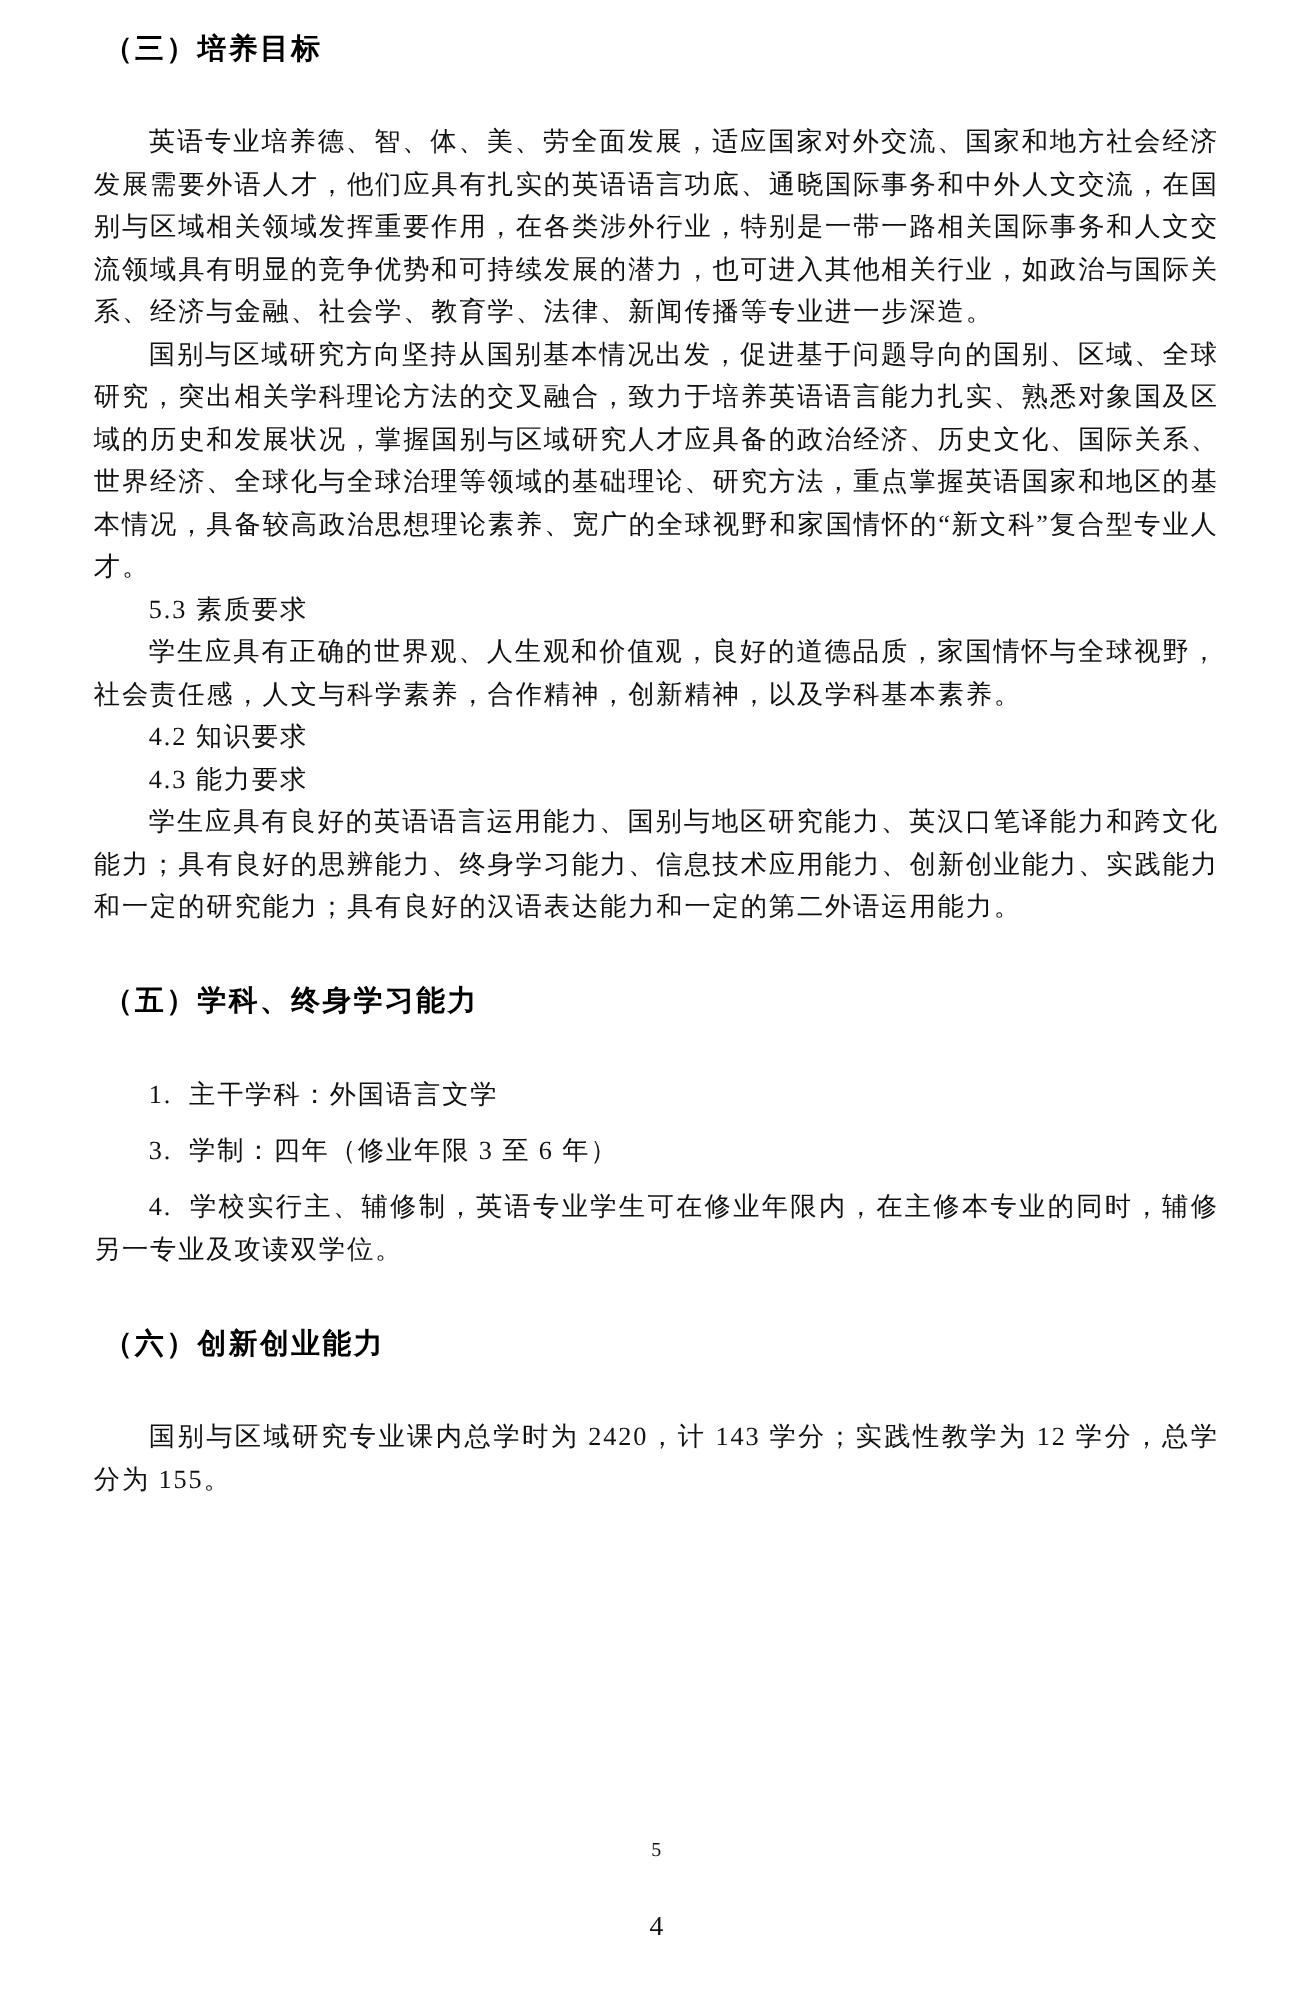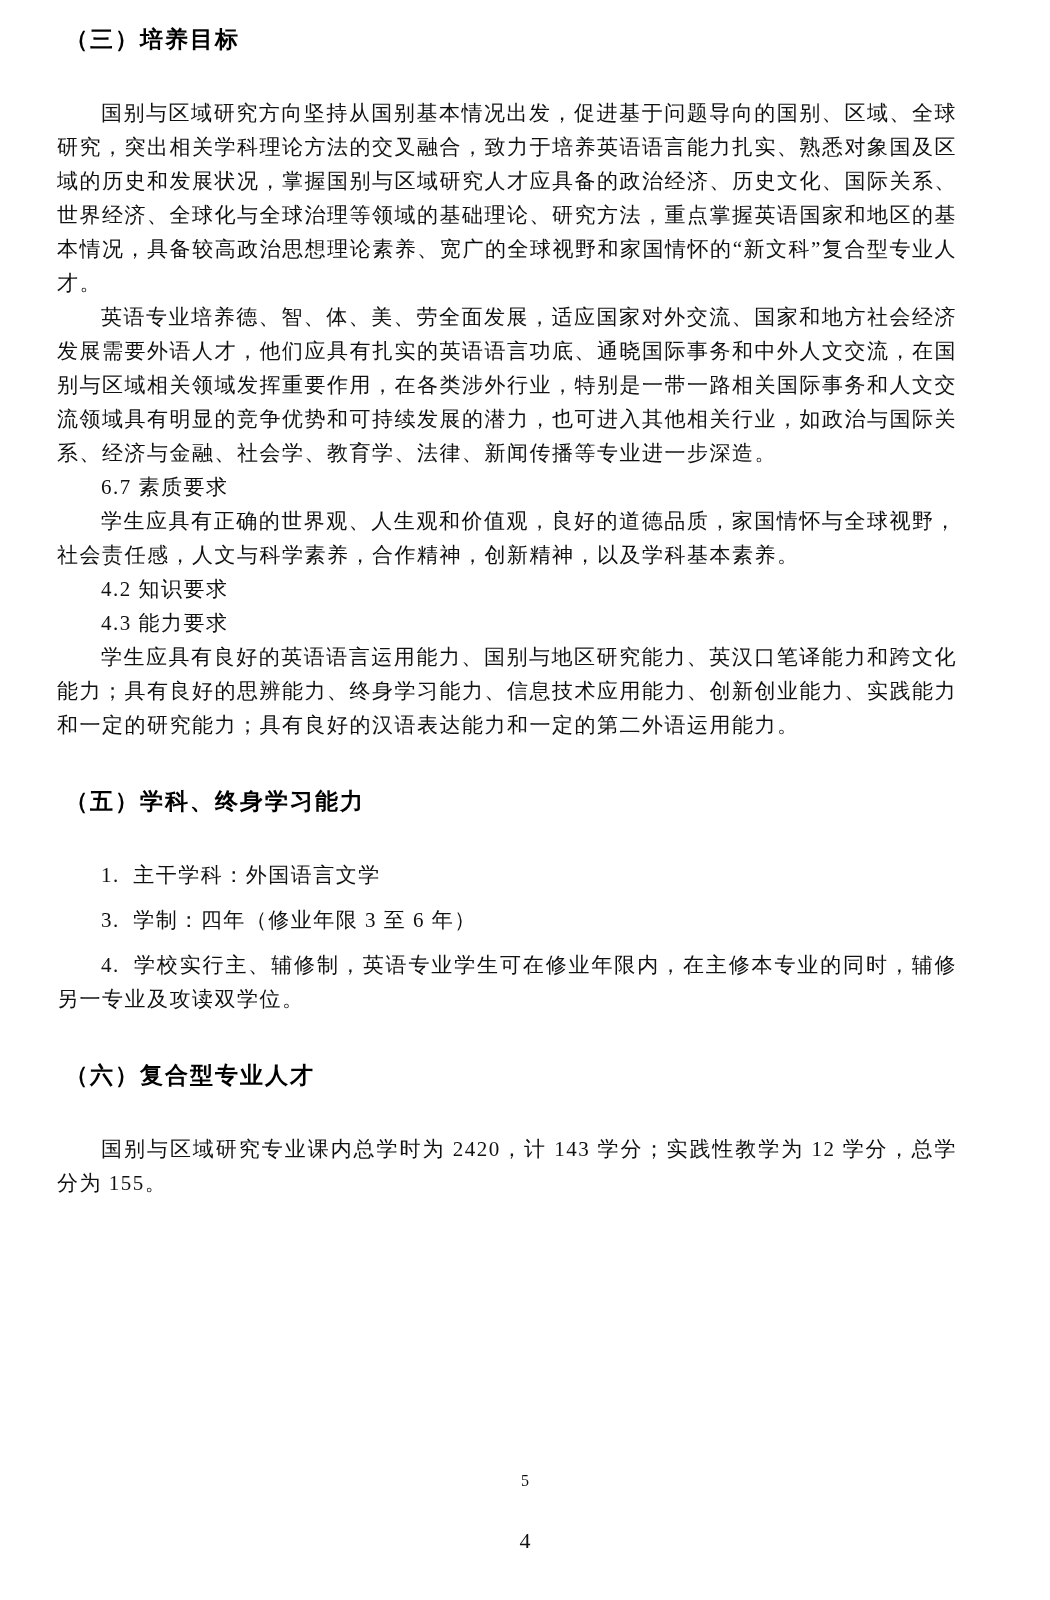--- a/index.html
+++ b/index.html
@@ -11,21 +11,21 @@
     position: relative;
     width: 1050px;
     height: 1600px;
     background: #ffffff;
     color: #000000;
     overflow: hidden;
     font-family: "Liberation Serif", "DejaVu Serif", serif;
   }
   .content {
     position: absolute;
-    left: 57px;
+    left: 75px;
     top: 24px;
     width: 900px;
   }
   h2.sec-heading {
     font-family: "DejaVu Sans", "Liberation Sans", sans-serif;
     font-weight: bold;
     font-size: 23px;
     letter-spacing: 2px;
     color: #000000;
     margin: 44px 0 42px 8px;
@@ -84,36 +84,36 @@
     color: #111111;
   }
 </style>
 </head>
 <body>
 
 <div class="page">
   <div class="content">
 
     <h2 class="sec-heading first">（三）培养目标</h2>
+    <p class="body indent">英语专业培养德、智、体、美、劳全面发展，适应国家对外交流、国家和地方社会经济发展需要外语人才，他们应具有扎实的英语语言功底、通晓国际事务和中外人文交流，在国别与区域相关领域发挥重要作用，在各类涉外行业，特别是一带一路相关国际事务和人文交流领域具有明显的竞争优势和可持续发展的潜力，也可进入其他相关行业，如政治与国际关系、经济与金融、社会学、教育学、法律、新闻传播等专业进一步深造。</p>
     <p class="body indent">国别与区域研究方向坚持从国别基本情况出发，促进基于问题导向的国别、区域、全球研究，突出相关学科理论方法的交叉融合，致力于培养英语语言能力扎实、熟悉对象国及区域的历史和发展状况，掌握国别与区域研究人才应具备的政治经济、历史文化、国际关系、世界经济、全球化与全球治理等领域的基础理论、研究方法，重点掌握英语国家和地区的基本情况，具备较高政治思想理论素养、宽广的全球视野和家国情怀的“新文科”复合型专业人才。</p>
-    <p class="body indent">英语专业培养德、智、体、美、劳全面发展，适应国家对外交流、国家和地方社会经济发展需要外语人才，他们应具有扎实的英语语言功底、通晓国际事务和中外人文交流，在国别与区域相关领域发挥重要作用，在各类涉外行业，特别是一带一路相关国际事务和人文交流领域具有明显的竞争优势和可持续发展的潜力，也可进入其他相关行业，如政治与国际关系、经济与金融、社会学、教育学、法律、新闻传播等专业进一步深造。</p>
 
-    <p class="sub-title">6.7 素质要求</p>
+    <p class="sub-title">5.3 素质要求</p>
     <p class="body indent">学生应具有正确的世界观、人生观和价值观，良好的道德品质，家国情怀与全球视野，社会责任感，人文与科学素养，合作精神，创新精神，以及学科基本素养。</p>
     <p class="sub-title">4.2 知识要求</p>
     <p class="sub-title">4.3 能力要求</p>
     <p class="body indent">学生应具有良好的英语语言运用能力、国别与地区研究能力、英汉口笔译能力和跨文化能力；具有良好的思辨能力、终身学习能力、信息技术应用能力、创新创业能力、实践能力和一定的研究能力；具有良好的汉语表达能力和一定的第二外语运用能力。</p>
 
     <h2 class="sec-heading">（五）学科、终身学习能力</h2>
     <div class="list">
       <p class="list-item">1.&nbsp;&nbsp;主干学科：外国语言文学</p>
       <p class="list-item">3.&nbsp;&nbsp;学制：四年（修业年限 3 至 6 年）</p>
       <p class="list-item">4.&nbsp;&nbsp;学校实行主、辅修制，英语专业学生可在修业年限内，在主修本专业的同时，辅修另一专业及攻读双学位。</p>
     </div>
 
-    <h2 class="sec-heading">（六）复合型专业人才</h2>
+    <h2 class="sec-heading">（六）创新创业能力</h2>
     <p class="body indent">国别与区域研究专业课内总学时为 2420，计 143 学分；实践性教学为 12 学分，总学分为 155。</p>
 
   </div>
 
   <div class="footer-inner">5</div>
   <div class="footer-outer">4</div>
 </div>
 
 </body></html>

